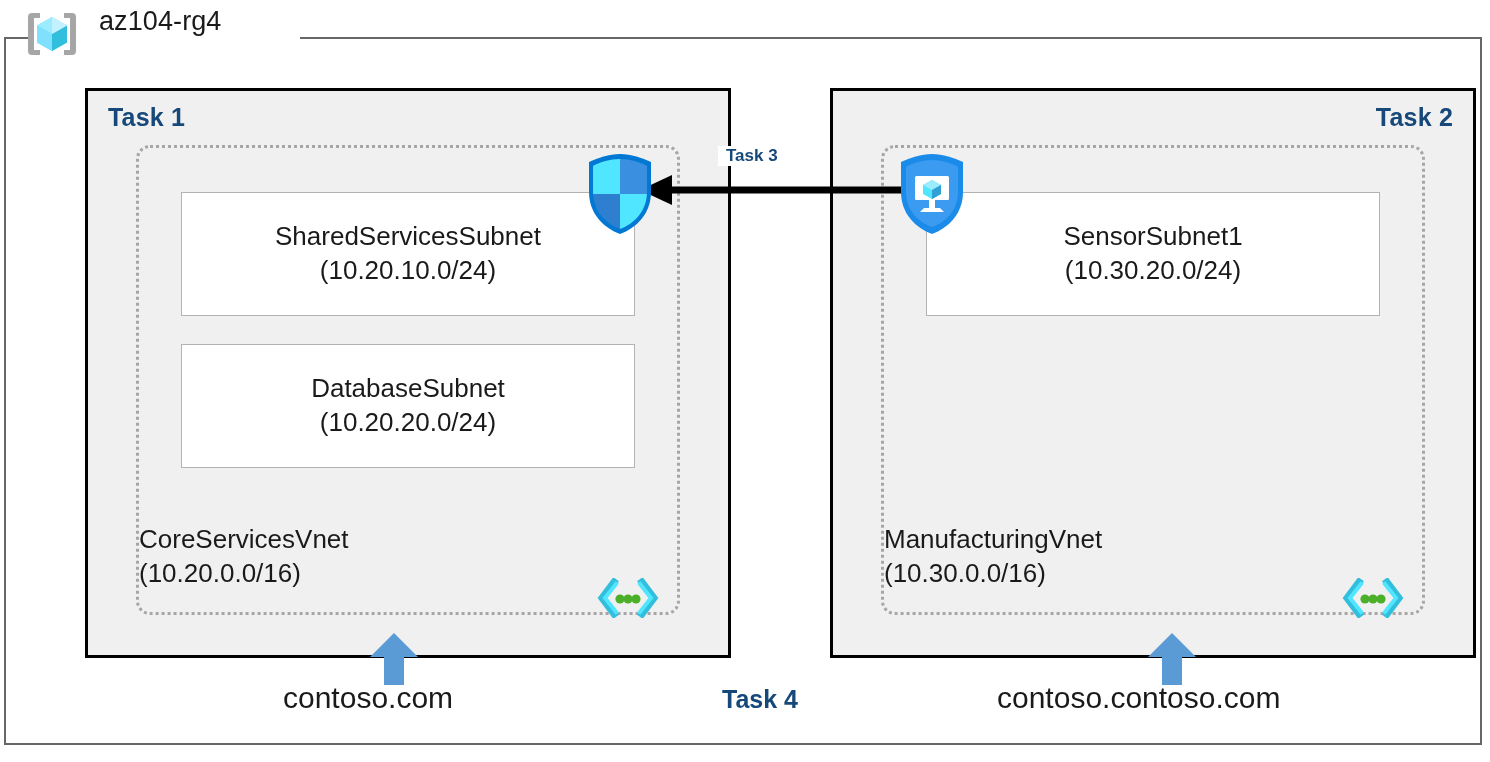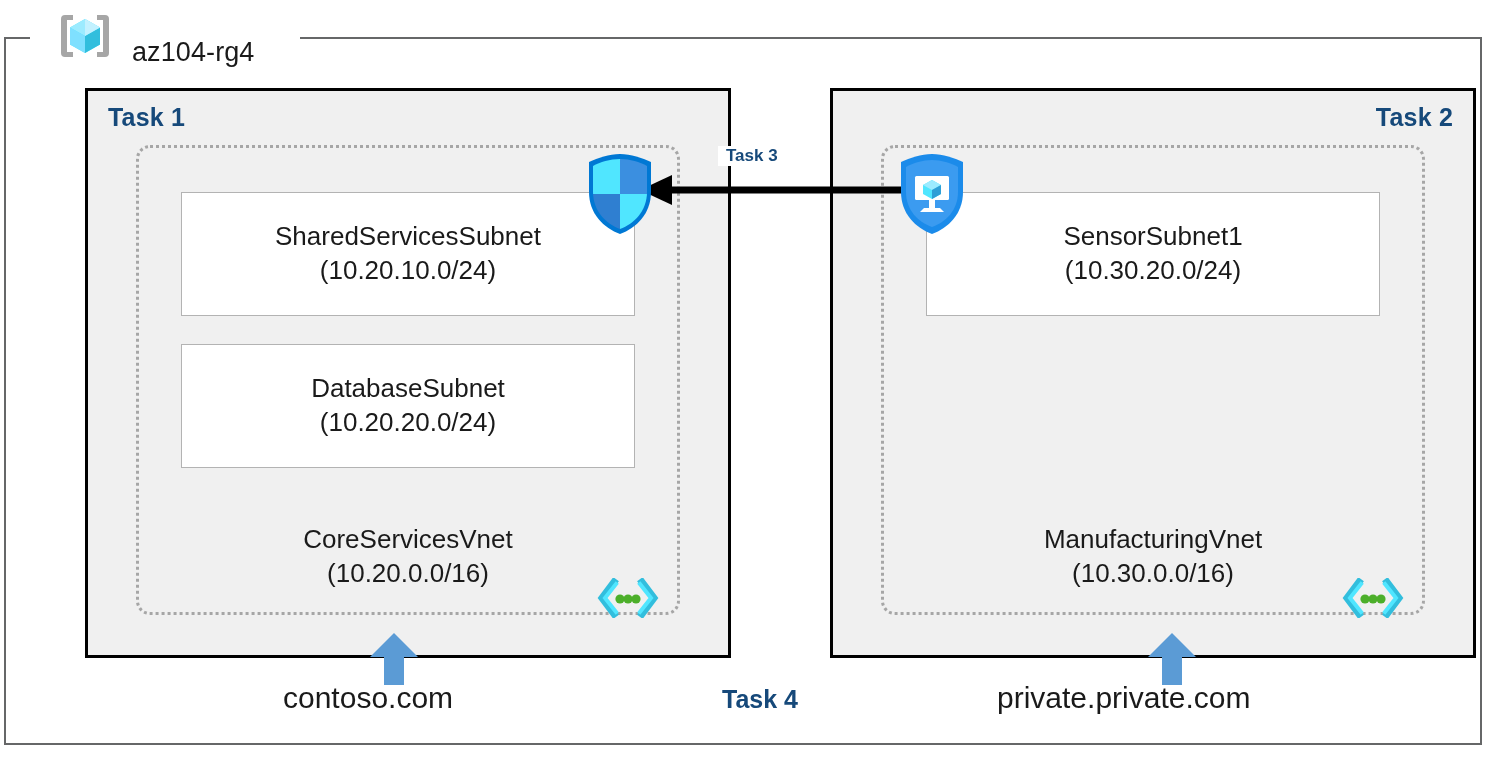--- a/index.html
+++ b/index.html
@@ -33,25 +33,25 @@
   .rg-title-mask {
     position: absolute;
     left: 30px;
     top: 26px;
     width: 270px;
     height: 24px;
     background: #ffffff;
   }
   .rg-title-wrap {
     position: absolute;
-    left: 56px;
+    left: 23px;
     top: 8px;
     height: 58px;
     display: flex;
-    align-items: flex-end;
+    align-items: flex-start;
     gap: 10px;
   }
   .rg-title-text {
     font-size: 27px;
     color: #1a1a1a;
     letter-spacing: 0.1px;
     line-height: 1;
     padding-left: 8px;
   }
 
@@ -86,21 +86,20 @@
     bottom: 40px;
     border: 3px dotted #a6a6a6;
     border-radius: 14px;
     box-sizing: border-box;
   }
   .vnet-label {
     position: absolute;
     left: 0;
     right: 0;
     bottom: 22px;
-    text-align: center;
     font-size: 26px;
     color: #1a1a1a;
     line-height: 1.28;
   }
   .vnet-label .cidr { display: block; }
 
   
   .subnet {
     position: absolute;
     left: 42px;
@@ -310,17 +309,17 @@
       <polygon points="24,0 48,24 34,24 34,52 14,52 14,24 0,24" fill="#5b9bd5"></polygon>
     </svg>
   </div>
   <div class="dns-label" id="dns-label-left">contoso.com</div>
 
   <div class="dns-arrow" id="dns-arrow-right">
     <svg width="48" height="52" viewBox="0 0 48 52">
       <polygon points="24,0 48,24 34,24 34,52 14,52 14,24 0,24" fill="#5b9bd5"></polygon>
     </svg>
   </div>
-  <div class="dns-label" id="dns-label-right">private.private.com</div>
+  <div class="dns-label" id="dns-label-right">contoso.contoso.com</div>
 
   <div id="task4-label">Task 4</div>
 
 </div>
 
 </body></html>

